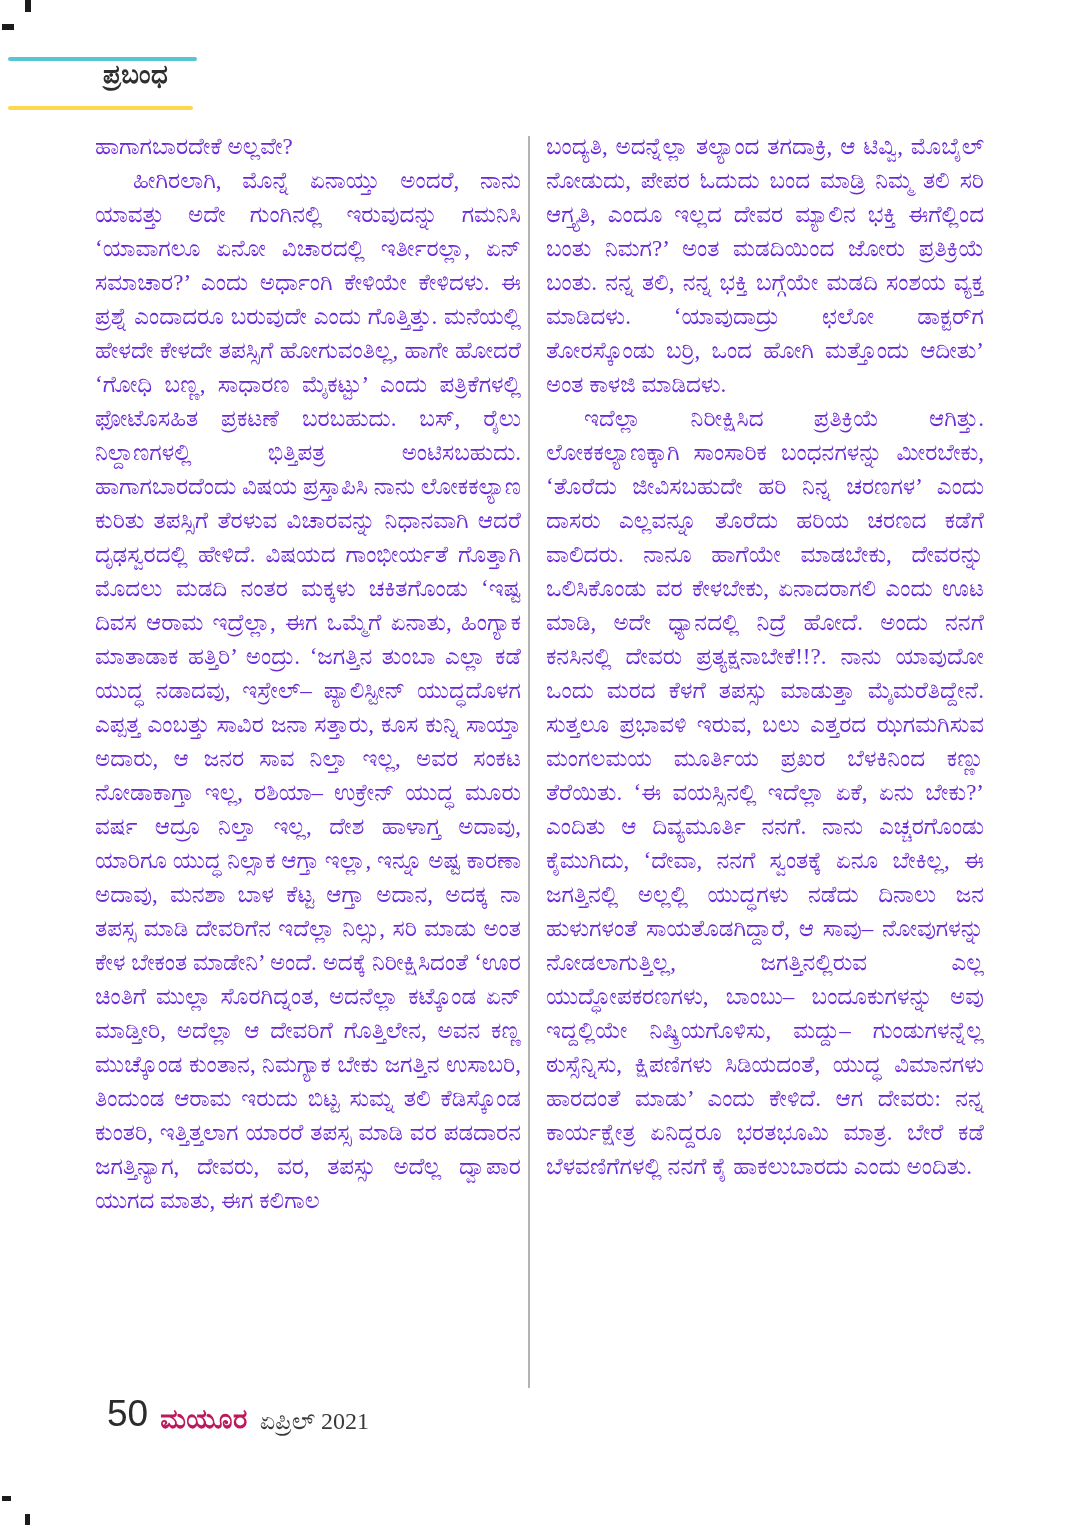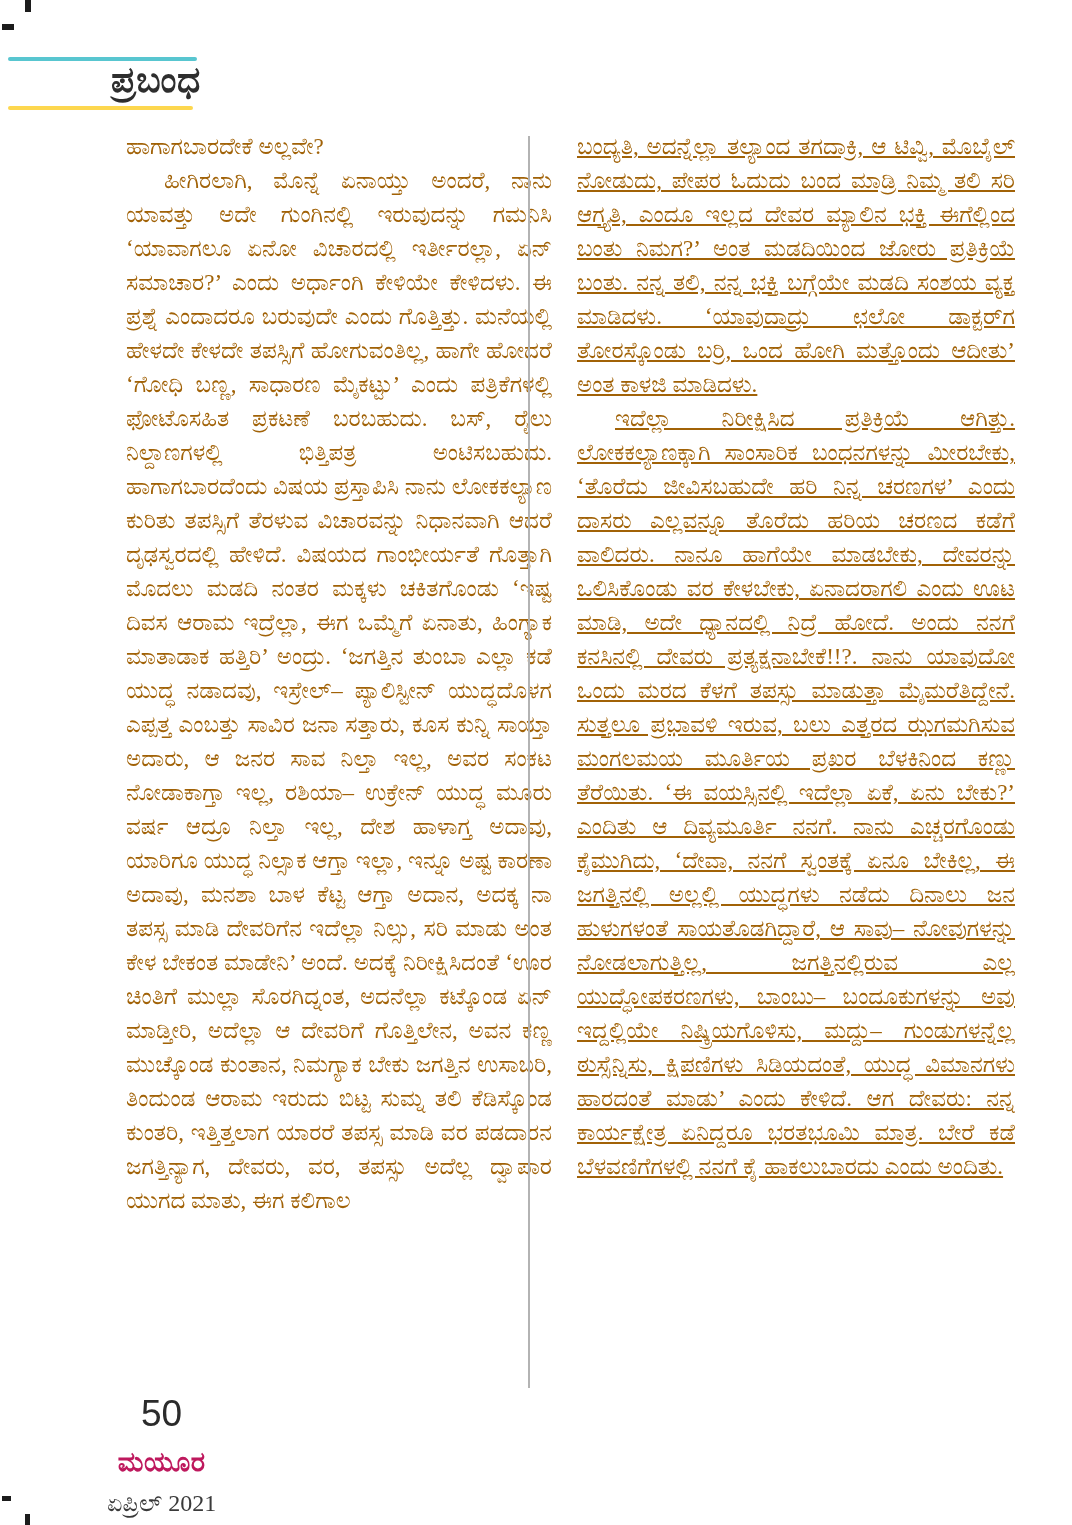--- a/index.html
+++ b/index.html
@@ -37,60 +37,57 @@
   .rule-yellow {
     position: absolute;
     left: 8px; top: 106px;
     width: 185px; height: 4px;
     background: #fdd74e;
     border-radius: 2px;
   }
   .section-title {
     position: absolute;
     left: 103px; top: 59px;
-    font-size: 36px;
+    font-size: 26px;
     font-weight: bold;
     letter-spacing: 0.5px;
     color: #2e2e2e;
     font-family: "Liberation Sans", "DejaVu Sans", sans-serif;
-    margin-left: 8px;
   }
 
   
   .col {
     position: absolute;
     top: 130px;
     height: 1262px;
     text-align: justify;
     font-size: 23px;
     line-height: 34px;
-    color: #a16207;
+    color: #6d28d9;
     overflow: hidden;
-    margin-left: 31px;
   }
   .col-left  { left: 95px;  width: 426px; }
-  .col-right { left: 546px; width: 438px; text-decoration: underline; }
+  .col-right { left: 546px; width: 438px; }
   .col p { margin: 0; }
   .col p.indent { text-indent: 38px; }
 
   .col-divider {
     position: absolute;
     left: 528px; top: 136px;
     width: 2px; height: 1252px;
     background: #b3b3b3;
   }
 
   
   .footer {
     position: absolute;
     left: 107px; top: 1393px;
     display: flex;
-    align-items: center;
+    align-items: flex-end;
     gap: 12px;
-    flex-direction: column;
   }
   .page-number {
     font-size: 37px;
     color: #2b2b2b;
     font-family: "Liberation Sans", "DejaVu Sans", sans-serif;
   }
   .magazine-name {
     font-size: 27px;
     font-weight: bold;
     color: #be185d;

